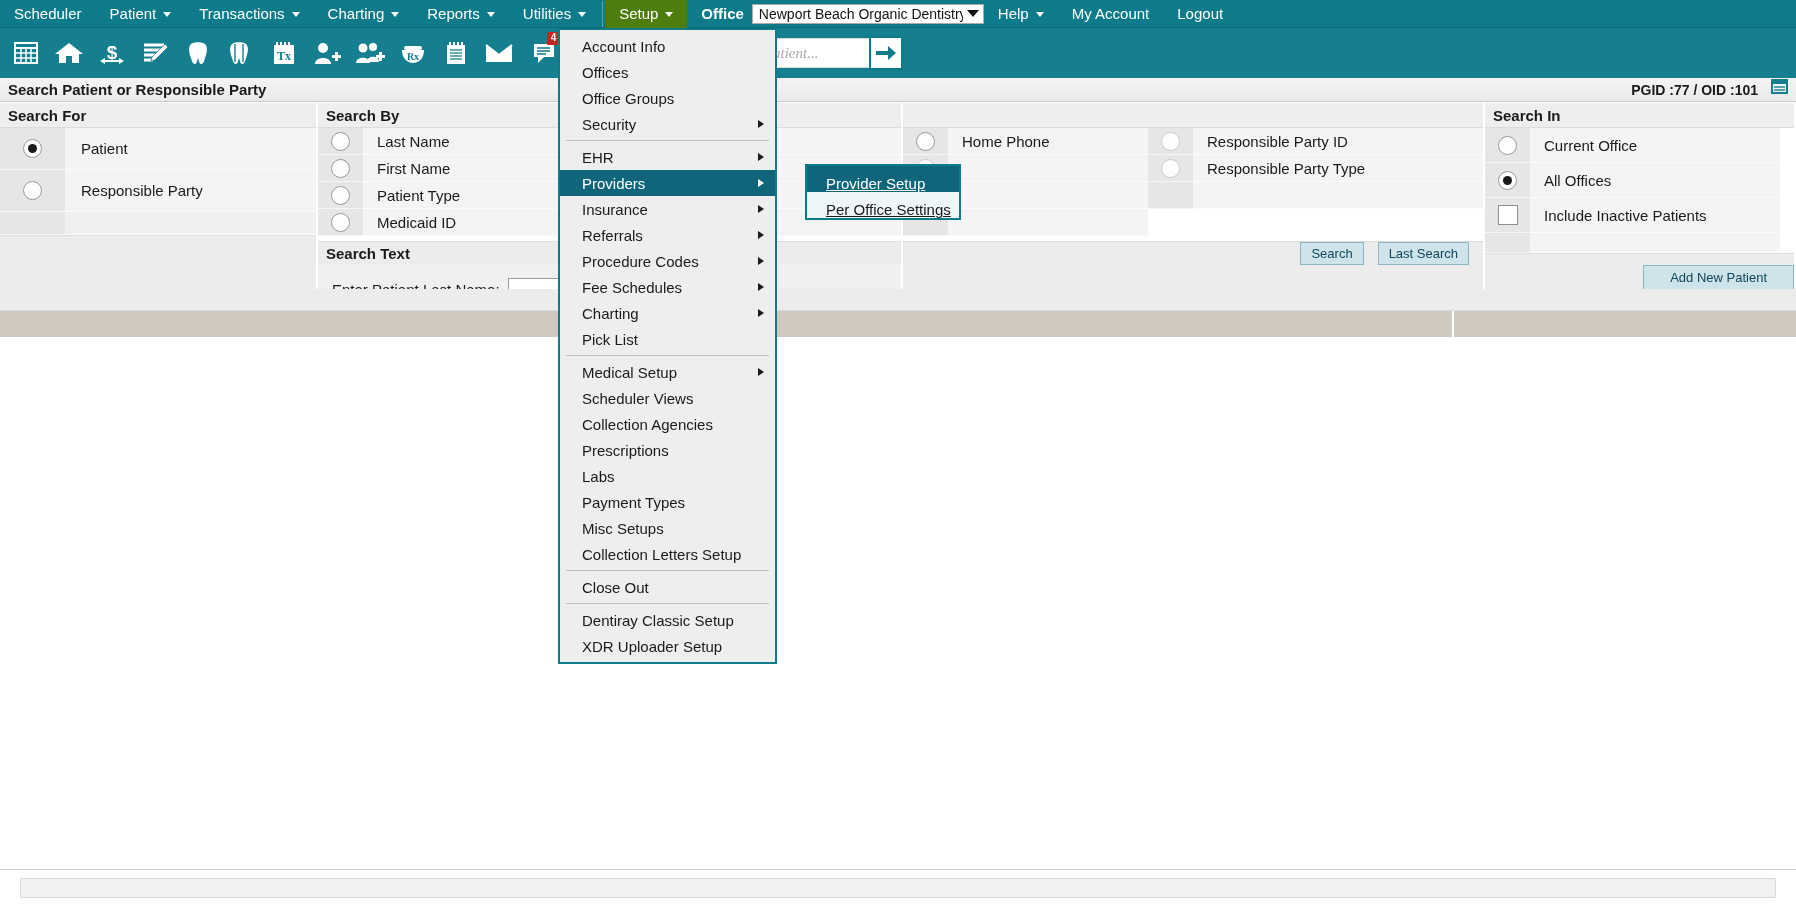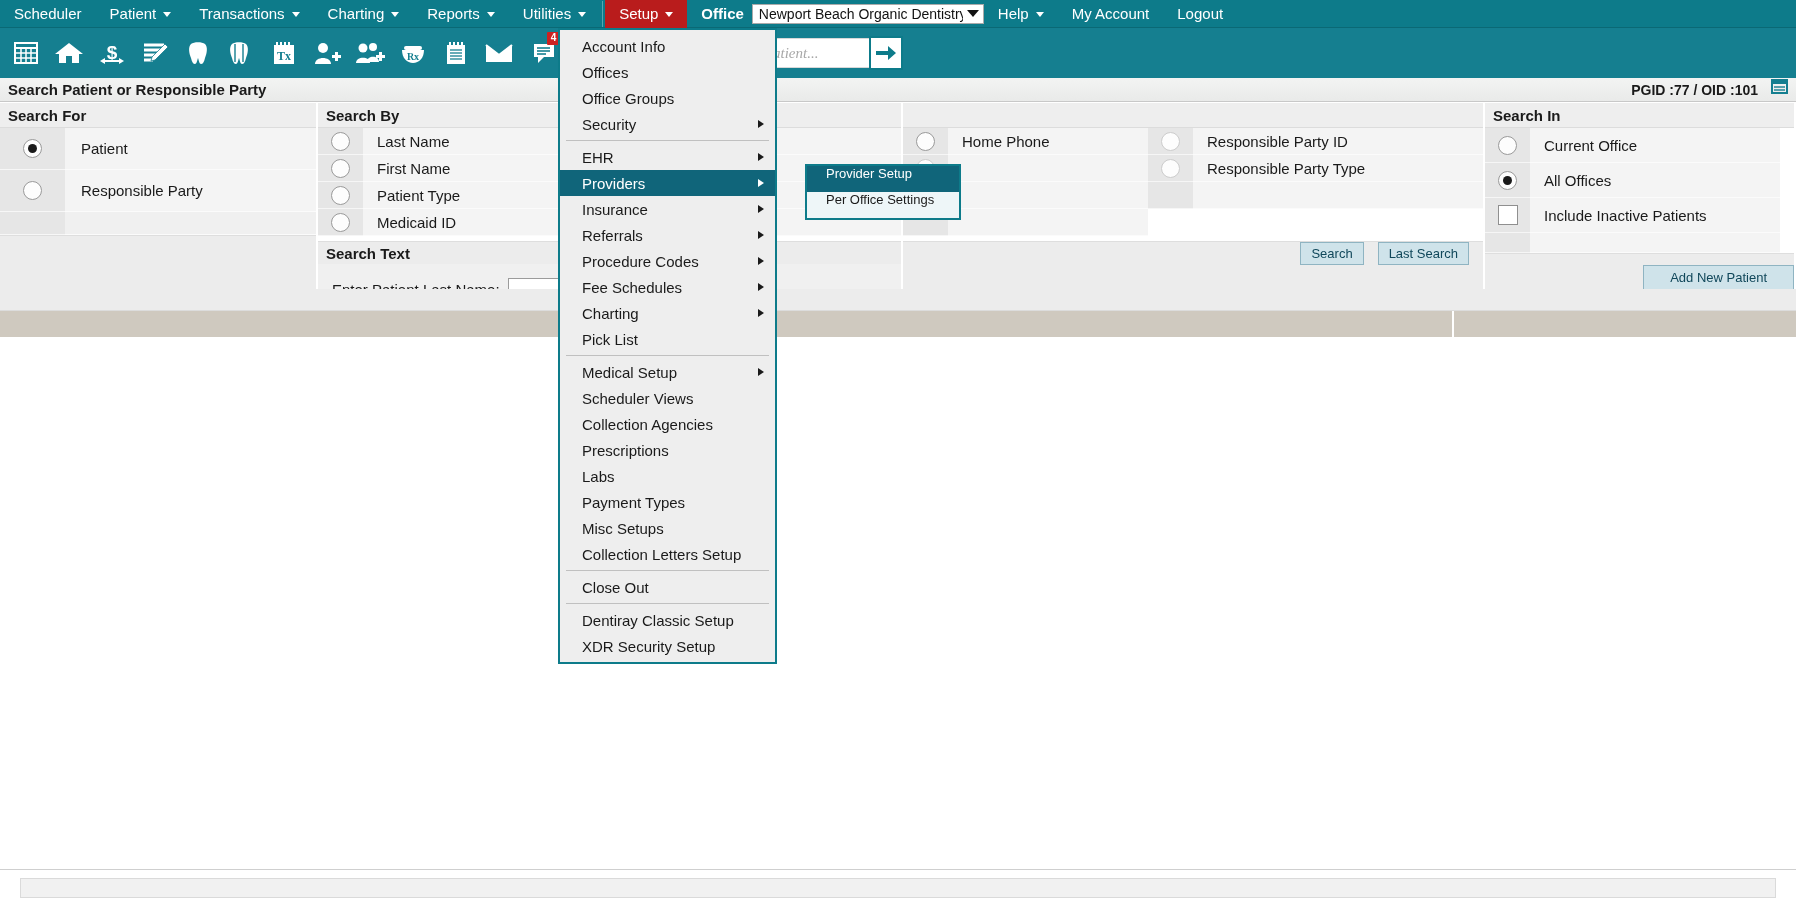--- a/index.html
+++ b/index.html
@@ -18,21 +18,21 @@
     display: flex; align-items: center;
     color: #ffffff; font-size: 15px;
     border-bottom: 1px solid #0a6975;
   }
   .menubar-item {
     padding: 0 14px; height: 28px; line-height: 28px;
     white-space: nowrap; cursor: default;
     display: flex; align-items: center; gap: 7px;
   }
   .menubar-item.first { }
-  .menubar-item.active { background: #b91c1c; }
+  .menubar-item.active { background: #4d7c0f; }
   .caret-down {
     width: 0; height: 0;
     border-left: 4px solid transparent;
     border-right: 4px solid transparent;
     border-top: 5px solid #ffffff;
     display: inline-block;
     margin-top: 2px;
   }
   .menubar-sep {
     width: 1px; height: 26px; background: #56a7b2; margin: 0 2px;
@@ -235,22 +235,22 @@
     border-left: 6px solid #1a1a1a;
   }
   .dd-item.hl .sub-arrow { border-left-color: #ffffff; }
   .dd-sep { height: 1px; background: #c0c0c0; margin: 3px 6px; }
 
   .submenu {
     position: absolute; left: 805px; top: 164px; width: 156px;
     background: #eef6f8; border: 2px solid #0d7b8a; z-index: 60;
   }
   .sm-item {
-    height: 26px; display: flex; align-items: flex-start; padding-left: 19px;
-    font-size: 13px; color: #1a1a1a; cursor: default;
+    height: 26px; display: flex; align-items: flex-end; padding-left: 19px;
+    font-size: 15px; color: #1a1a1a; cursor: default; text-decoration: underline;
   }
   .sm-item.hl { background: #10657a; color: #ffffff; }
 </style>
 </head>
 <body>
 
 <div id="app">
 
   <div class="menubar">
     <div class="menubar-item first">
@@ -740,21 +740,21 @@
       </div>
       <div class="dd-sep"></div>
       <div class="dd-item">
         <span>Close Out</span>
       </div>
       <div class="dd-sep"></div>
       <div class="dd-item">
         <span>Dentiray Classic Setup</span>
       </div>
       <div class="dd-item">
-        <span>XDR Security Setup</span>
+        <span>XDR Uploader Setup</span>
       </div>
     </div>
 
   <div class="submenu" id="prov-sub">
       <div class="sm-item hl">
         <span>Provider Setup</span>
       </div>
       <div class="sm-item">
         <span>Per Office Settings</span>
       </div>

